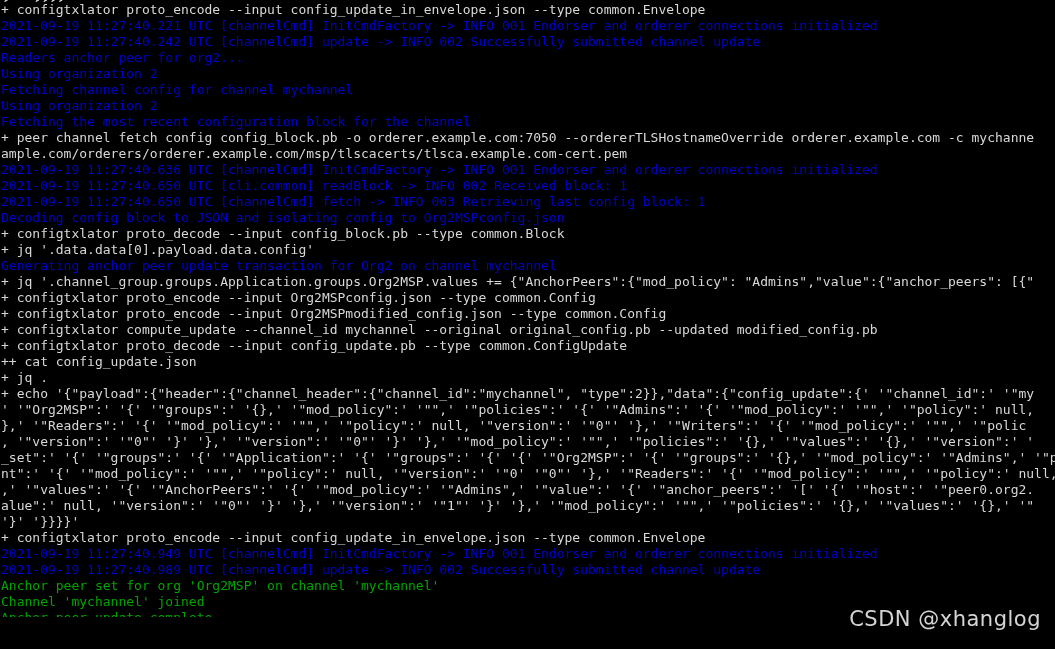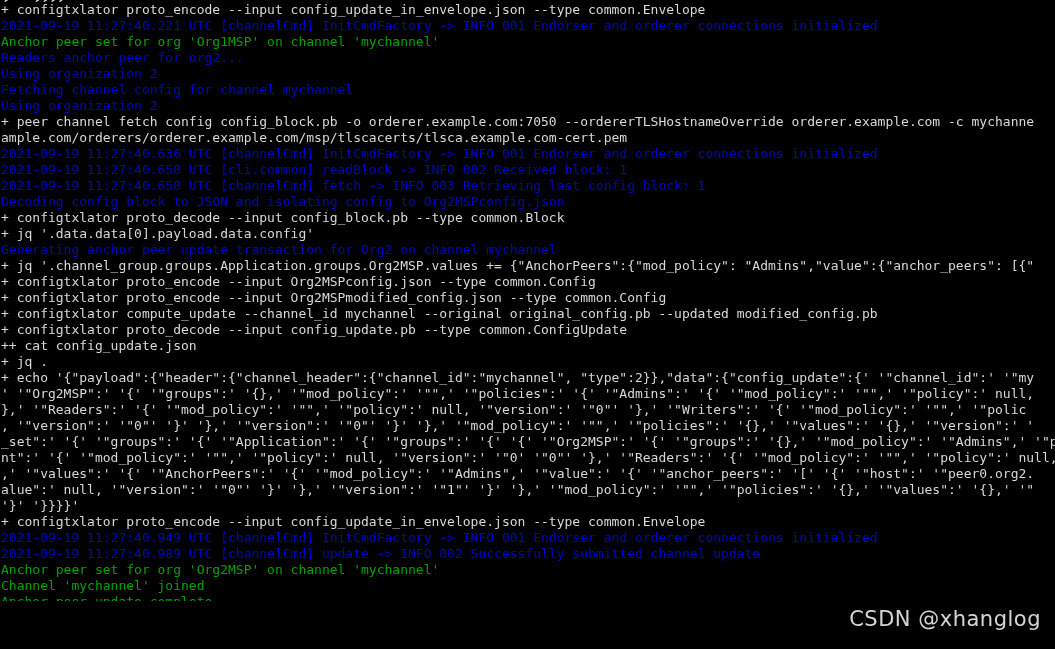--- a/index.html
+++ b/index.html
@@ -64,25 +64,26 @@
   }
 </style>
 </head>
 <body>
 
 <div id="terminal">
   <div id="lines">
       <div class="line c-white clip-top">}' '}}}}'</div>
       <div class="line c-white">+ configtxlator proto_encode --input config_update_in_envelope.json --type common.Envelope</div>
       <div class="line c-blue">2021-09-19 11:27:40.221 UTC [channelCmd] InitCmdFactory -&gt; INFO 001 Endorser and orderer connections initialized</div>
-      <div class="line c-green">Anchor peer set for org 'Org1MSP' on channel 'mychannel'</div>
+      <div class="line c-blue">2021-09-19 11:27:40.242 UTC [channelCmd] update -&gt; INFO 002 Successfully submitted channel update</div>
       <div class="line c-blue">Readers anchor peer for org2...</div>
       <div class="line c-blue">Using organization 2</div>
       <div class="line c-blue">Fetching channel config for channel mychannel</div>
       <div class="line c-blue">Using organization 2</div>
+      <div class="line c-blue">Fetching the most recent configuration block for the channel</div>
       <div class="line c-white">+ peer channel fetch config config_block.pb -o orderer.example.com:7050 --ordererTLSHostnameOverride orderer.example.com -c mychanne</div>
       <div class="line c-white">ample.com/orderers/orderer.example.com/msp/tlscacerts/tlsca.example.com-cert.pem</div>
       <div class="line c-blue">2021-09-19 11:27:40.636 UTC [channelCmd] InitCmdFactory -&gt; INFO 001 Endorser and orderer connections initialized</div>
       <div class="line c-blue">2021-09-19 11:27:40.650 UTC [cli.common] readBlock -&gt; INFO 002 Received block: 1</div>
       <div class="line c-blue">2021-09-19 11:27:40.650 UTC [channelCmd] fetch -&gt; INFO 003 Retrieving last config block: 1</div>
       <div class="line c-blue">Decoding config block to JSON and isolating config to Org2MSPconfig.json</div>
       <div class="line c-white">+ configtxlator proto_decode --input config_block.pb --type common.Block</div>
       <div class="line c-white">+ jq '.data.data[0].payload.data.config'</div>
       <div class="line c-blue">Generating anchor peer update transaction for Org2 on channel mychannel</div>
       <div class="line c-white">+ jq '.channel_group.groups.Application.groups.Org2MSP.values += {"AnchorPeers":{"mod_policy": "Admins","value":{"anchor_peers": [{"</div>

